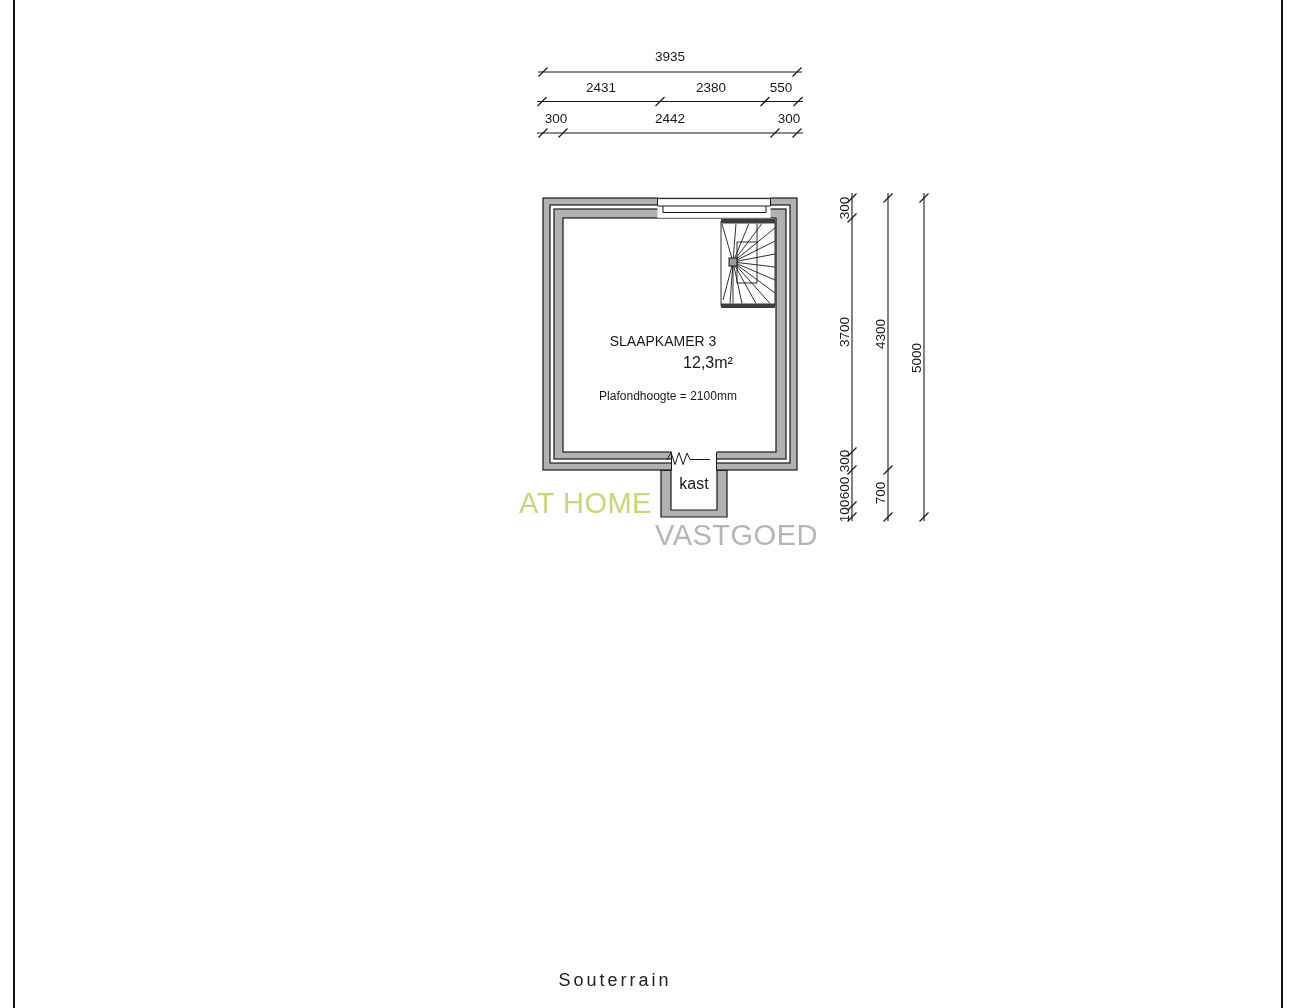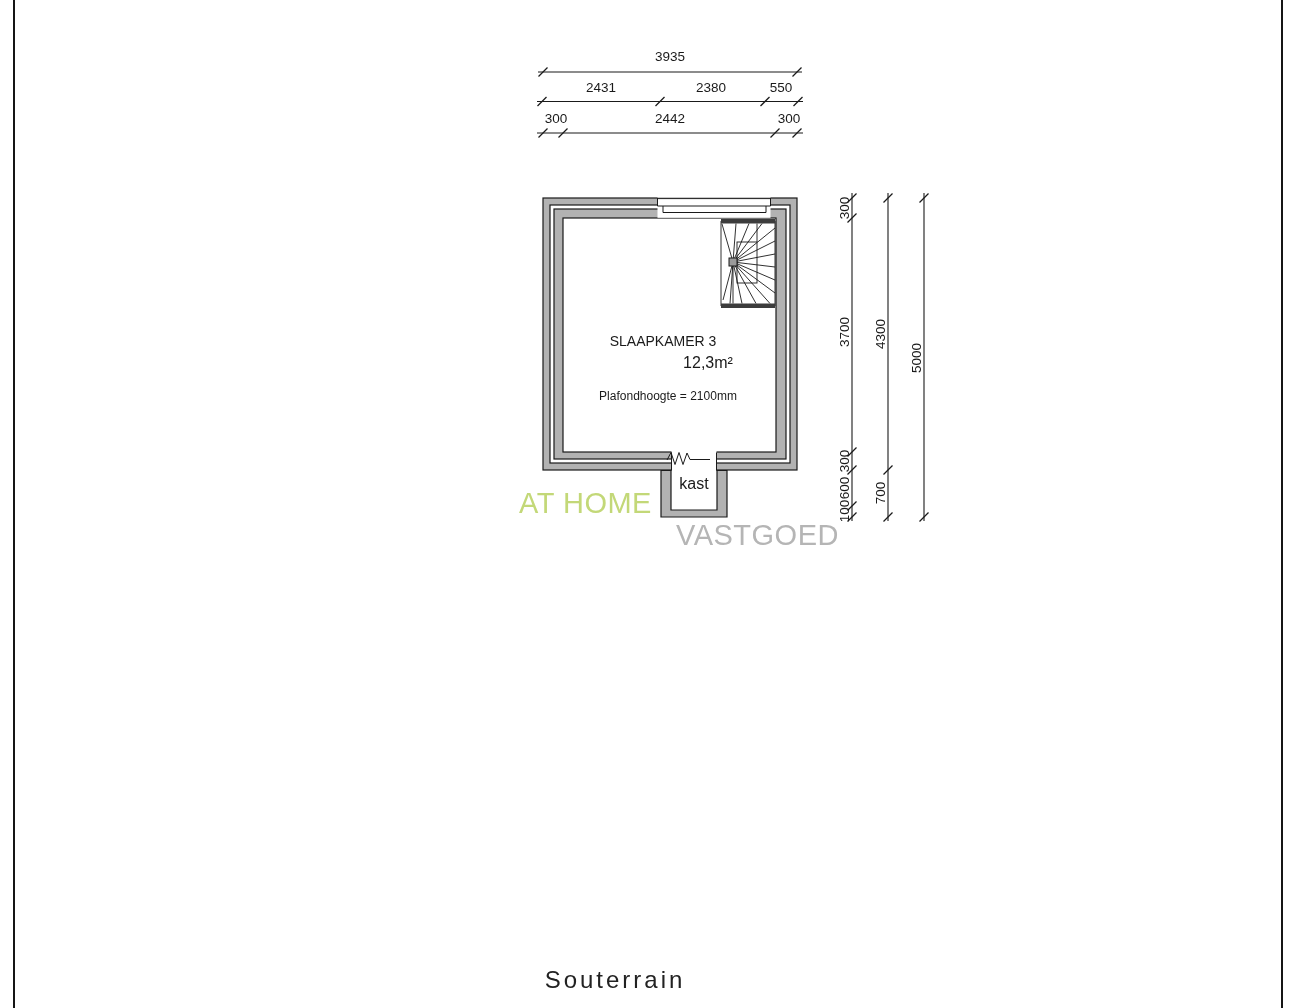--- a/index.html
+++ b/index.html
@@ -14,29 +14,29 @@
   .lbl{
     position:absolute;z-index:3;white-space:nowrap;
     font-size:13.5px;line-height:1;transform:translate(-50%,-50%);
   }
   .lbl.rot{transform:translate(-50%,-50%) rotate(-90deg);}
   .lbl.room-name{font-size:14px;}
   .lbl.room-area{font-size:16px;}
   .lbl.ceiling{font-size:12px;}
   .lbl.closet{font-size:16px;}
   .watermark{
-    position:absolute;left:519px;top:489px;z-index:1;display:flex;gap:24px;
+    position:absolute;left:519px;top:489px;z-index:1;display:flex;gap:3px;
     font-size:29px;line-height:1;letter-spacing:0.5px;white-space:nowrap;
   }
   .wm-green{color:#c3d878;}
   .wm-gray{color:#b5b5b5;margin-top:32px;}
   .floor-title{
     position:absolute;left:615px;top:980px;z-index:3;
     transform:translate(-50%,-50%);
-    font-size:24px;letter-spacing:3px;color:#222;white-space:nowrap;
+    font-size:18px;letter-spacing:3px;color:#222;white-space:nowrap;
   }
 </style>
 </head>
 <body>
 
 <div class="canvas">
 
   <div class="page-border left"></div>
   <div class="page-border right"></div>
 

